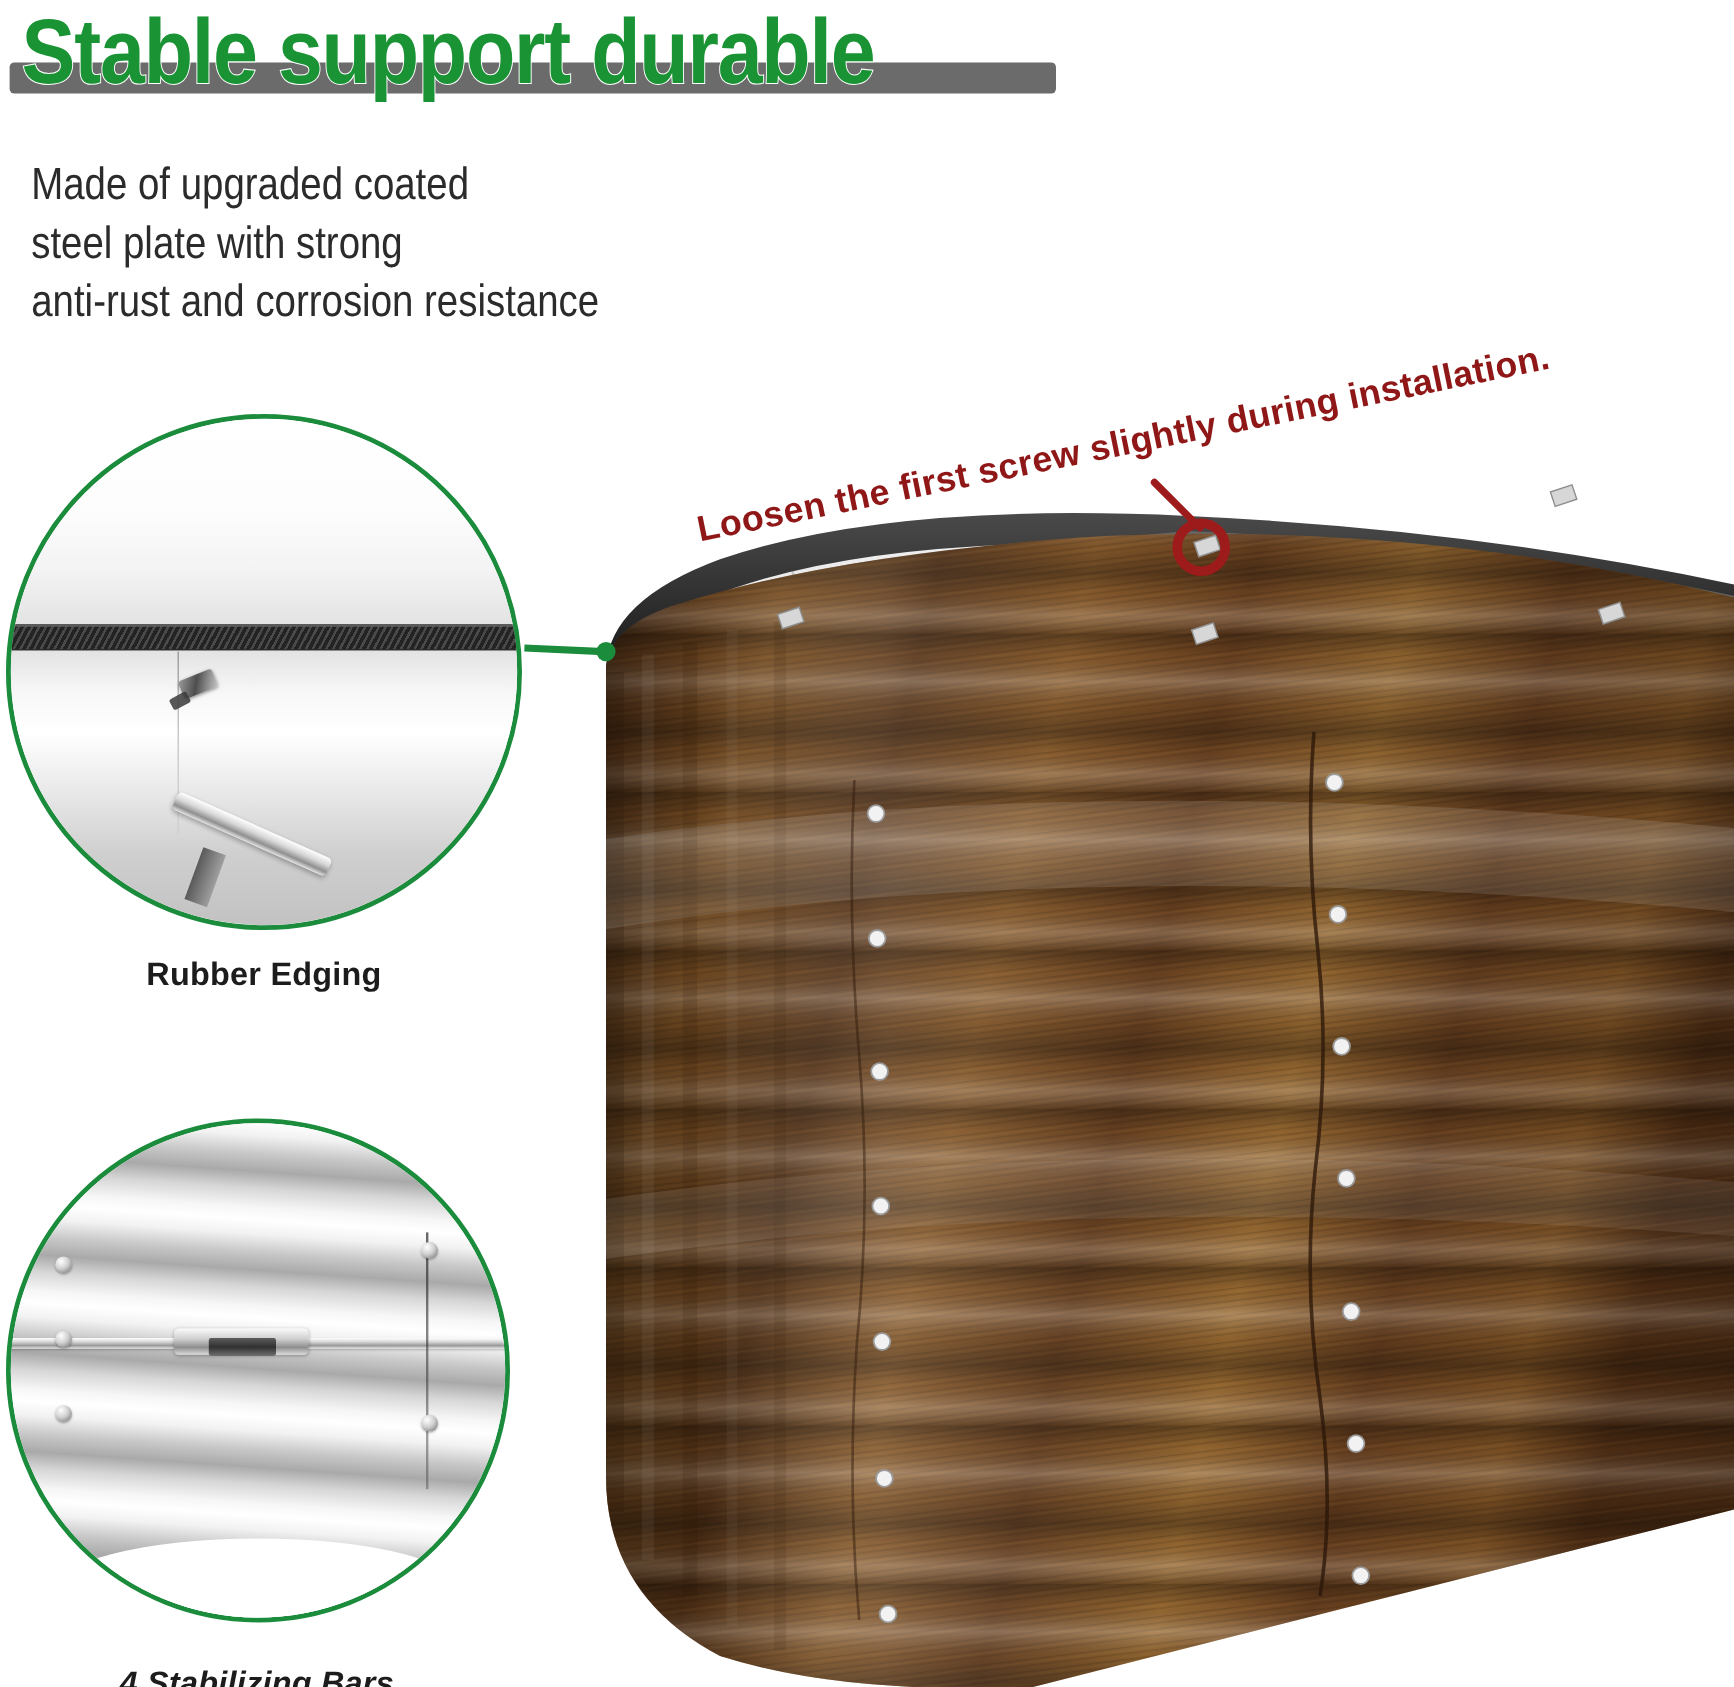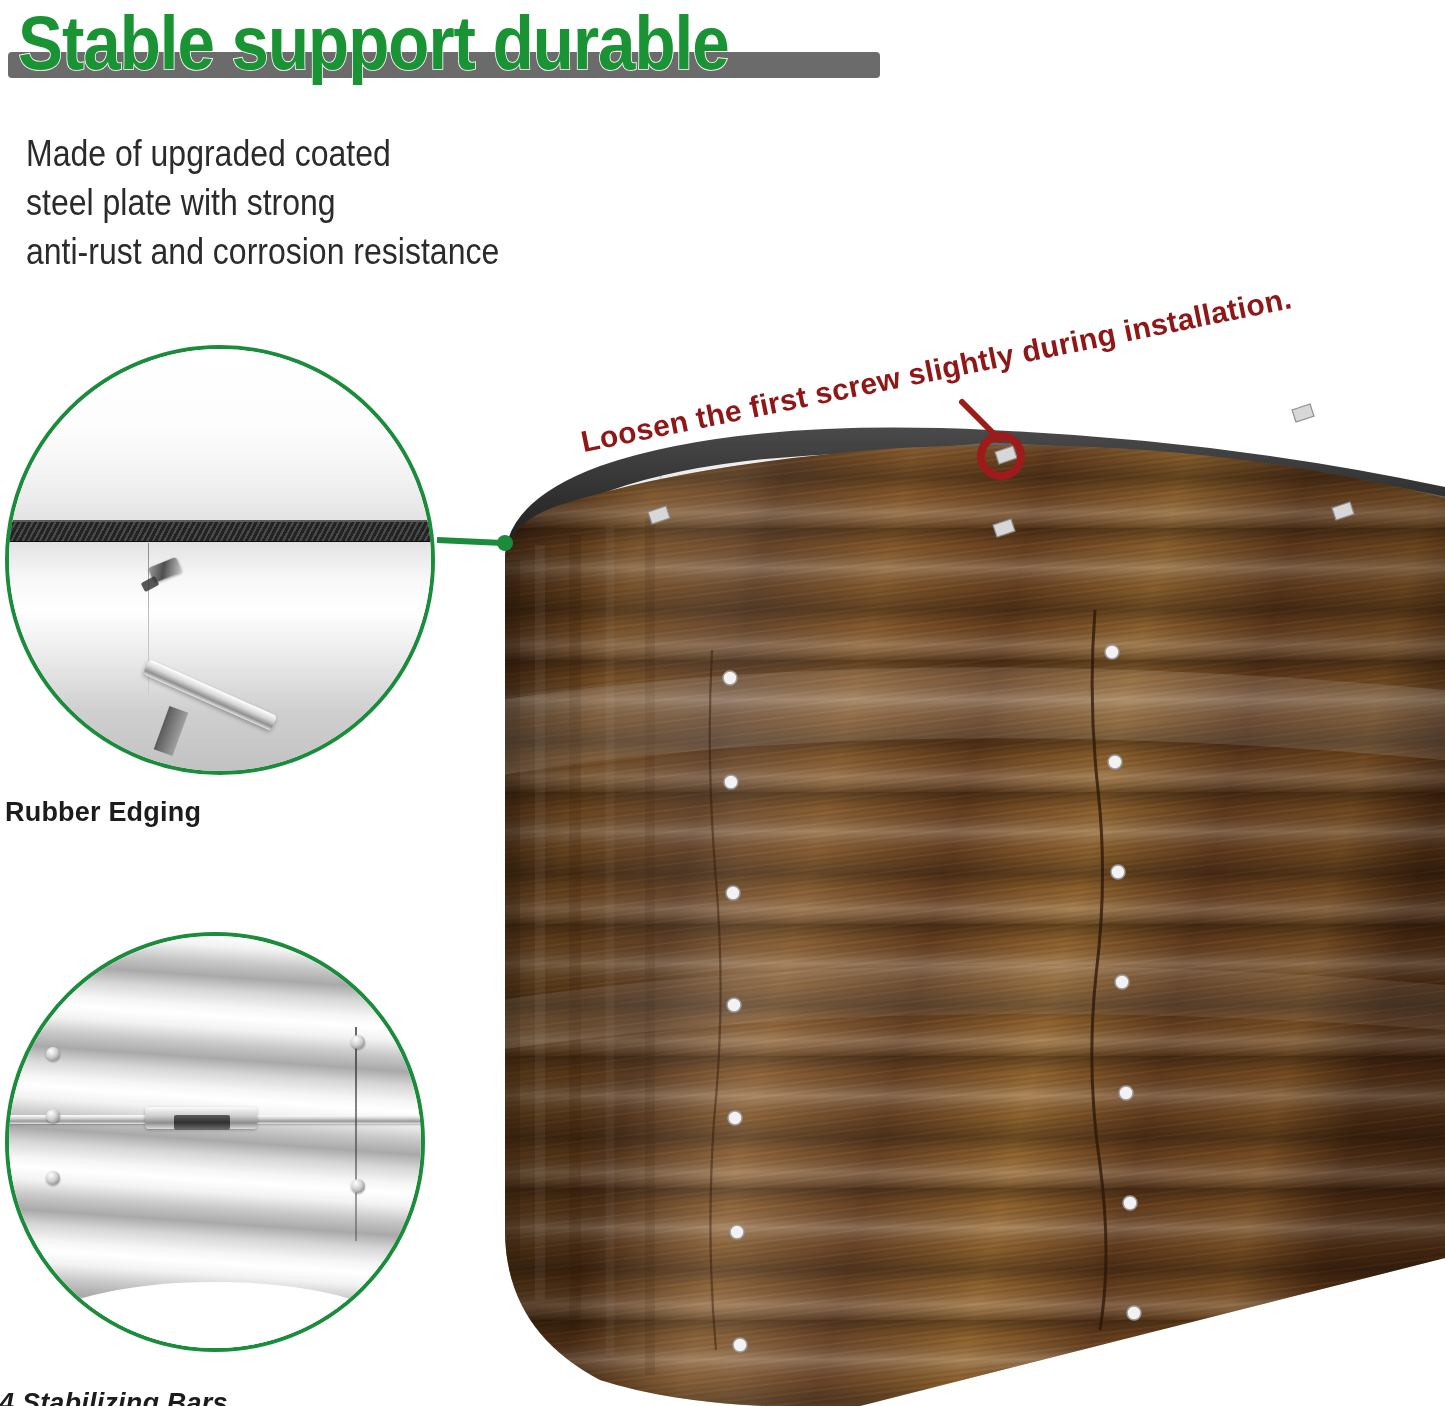--- a/index.html
+++ b/index.html
@@ -47,21 +47,21 @@
   .callout-circle {
     position: absolute; left: 0; top: 0;
     border-radius: 50%;
     border: 4px solid #1b8b3c;
     overflow: hidden;
     background: #fff;
   }
   .callout-label {
     position: absolute;
     width: 100%;
-    text-align: left;
+    text-align: center;
     font-size: 27px; font-weight: 700;
     color: #1c1c1c; letter-spacing: .2px;
     white-space: nowrap;
   }
   
   .photo { position: absolute; left: 0; top: 0; width: 100%; height: 100%; }
 
   
   .rb-metal {
     position: absolute; left: 0; top: 0; width: 100%; height: 100%;

